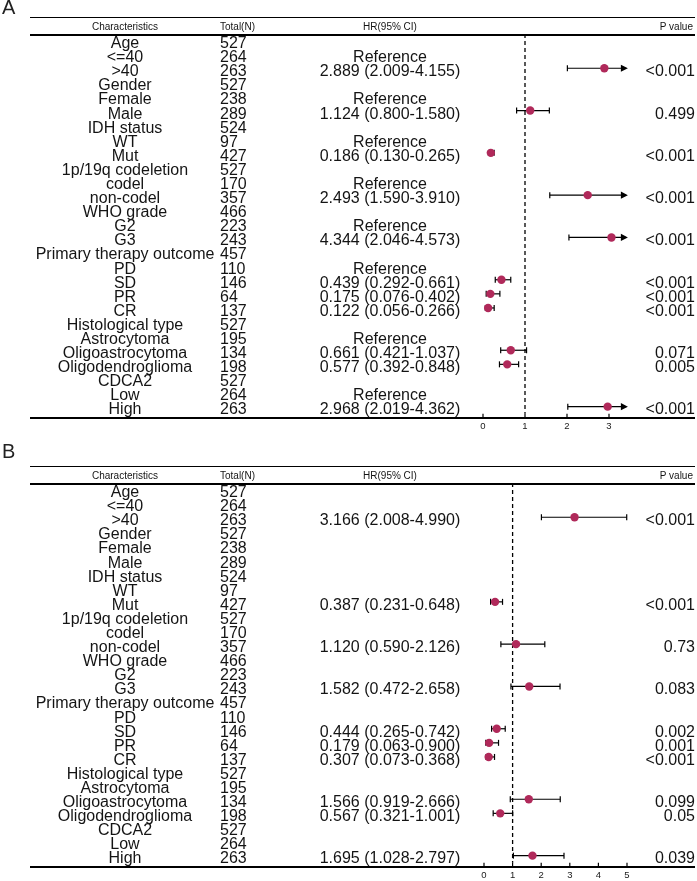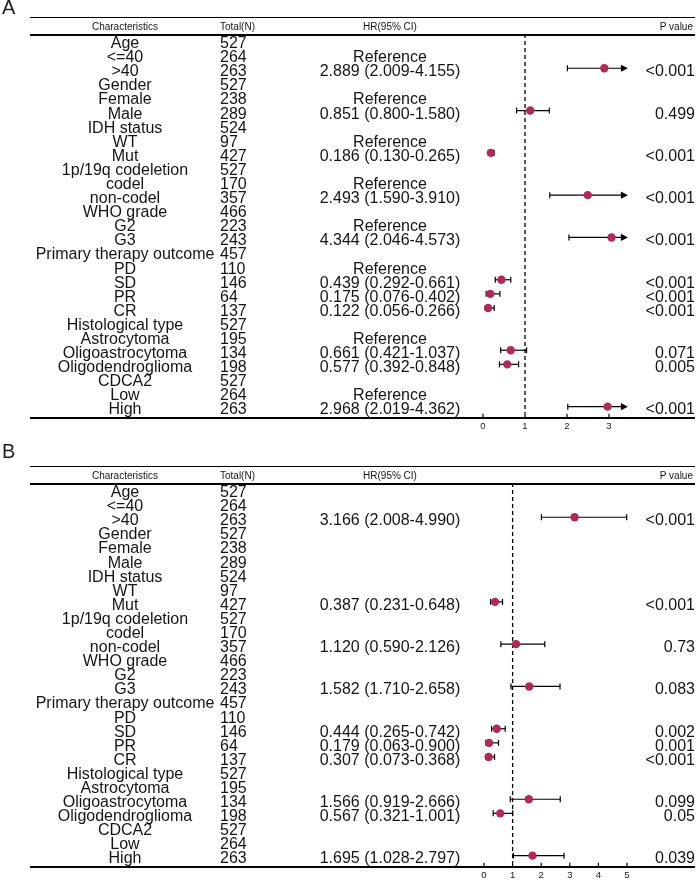--- a/index.html
+++ b/index.html
@@ -68,21 +68,21 @@
           <div class="frow">
             <span class="c-char">Female</span>
             <span class="c-total">238</span>
             <span class="c-hr">Reference</span>
             <span class="c-plot"></span>
             <span class="c-p"></span>
           </div>
           <div class="frow">
             <span class="c-char">Male</span>
             <span class="c-total">289</span>
-            <span class="c-hr">0.851 (0.800-1.580)</span>
+            <span class="c-hr">1.124 (0.800-1.580)</span>
             <span class="c-plot"></span>
             <span class="c-p">0.499</span>
           </div>
           <div class="frow">
             <span class="c-char">IDH status</span>
             <span class="c-total">524</span>
             <span class="c-hr"></span>
             <span class="c-plot"></span>
             <span class="c-p"></span>
           </div>
@@ -390,21 +390,21 @@
           <div class="frow">
             <span class="c-char">G2</span>
             <span class="c-total">223</span>
             <span class="c-hr"></span>
             <span class="c-plot"></span>
             <span class="c-p"></span>
           </div>
           <div class="frow">
             <span class="c-char">G3</span>
             <span class="c-total">243</span>
-            <span class="c-hr">1.582 (1.710-2.658)</span>
+            <span class="c-hr">1.582 (0.472-2.658)</span>
             <span class="c-plot"></span>
             <span class="c-p">0.083</span>
           </div>
           <div class="frow">
             <span class="c-char">Primary therapy outcome</span>
             <span class="c-total">457</span>
             <span class="c-hr"></span>
             <span class="c-plot"></span>
             <span class="c-p"></span>
           </div>

